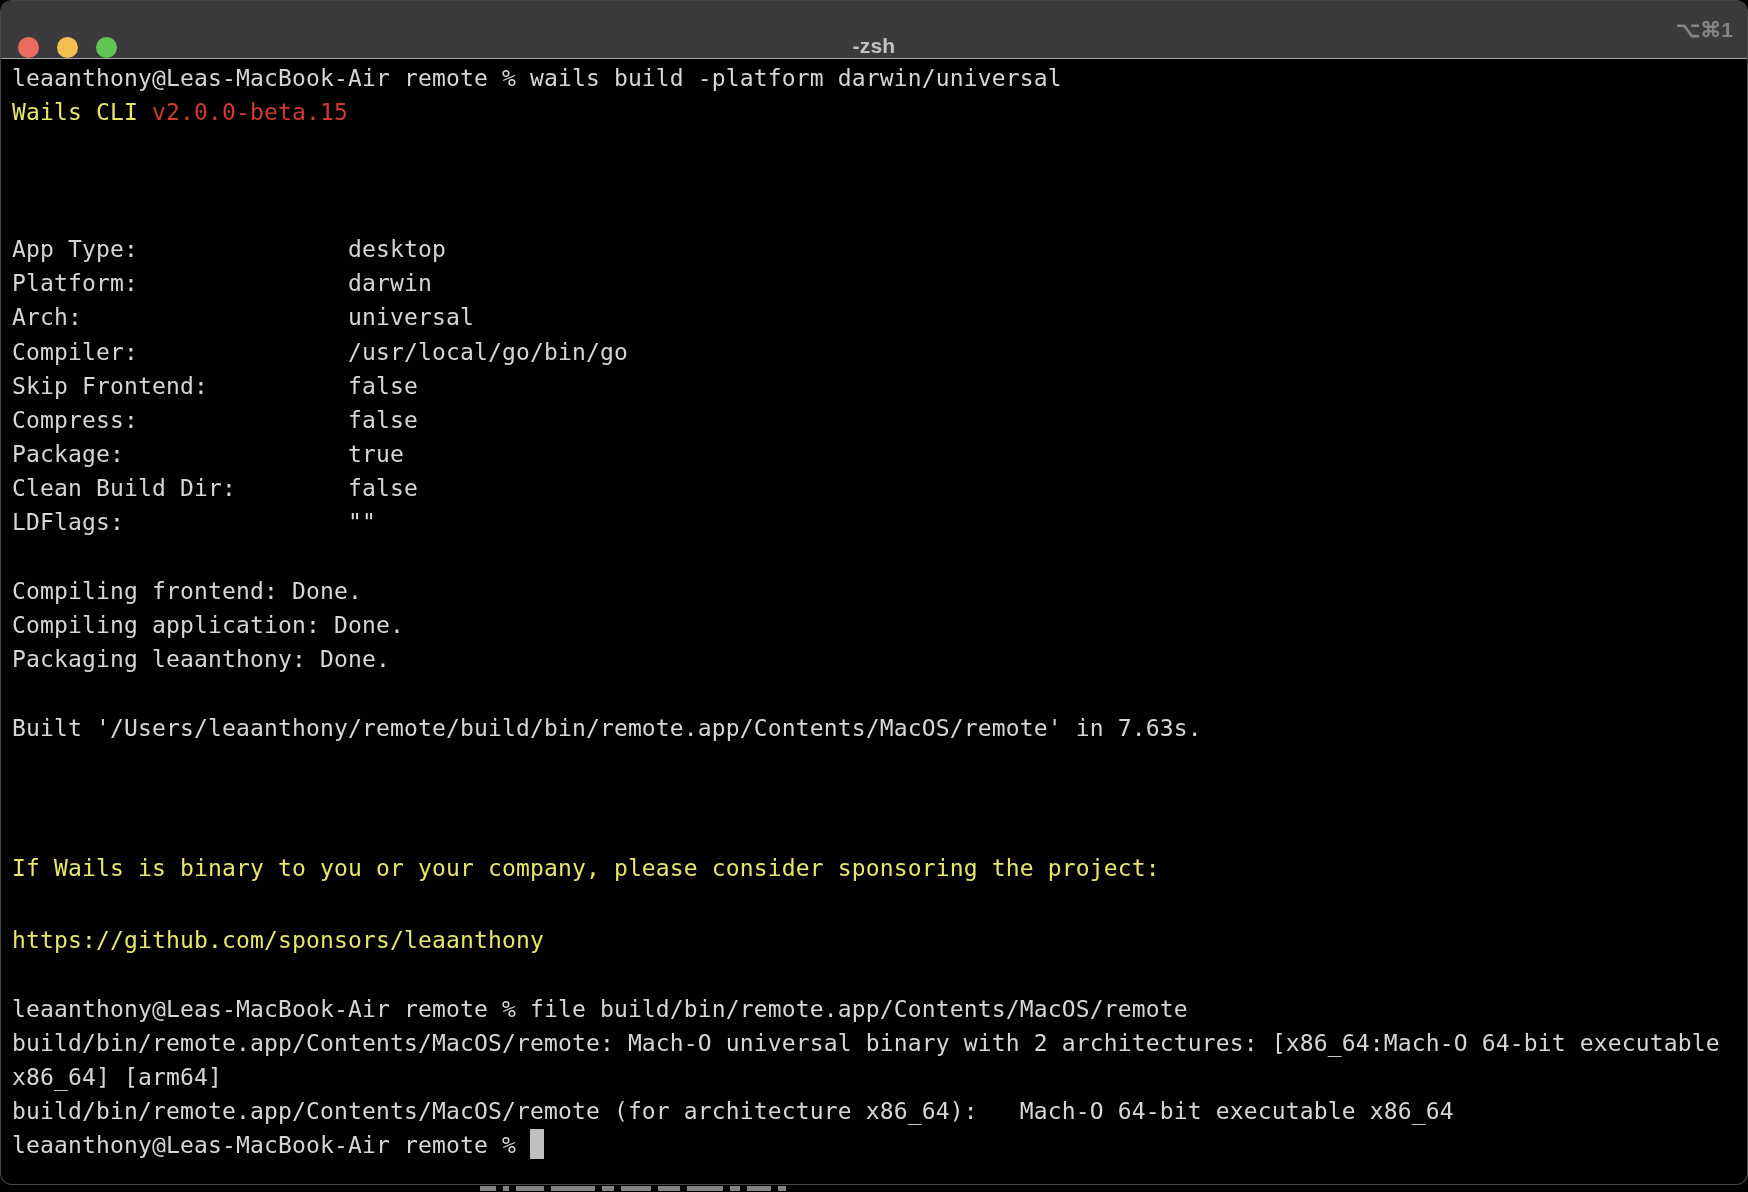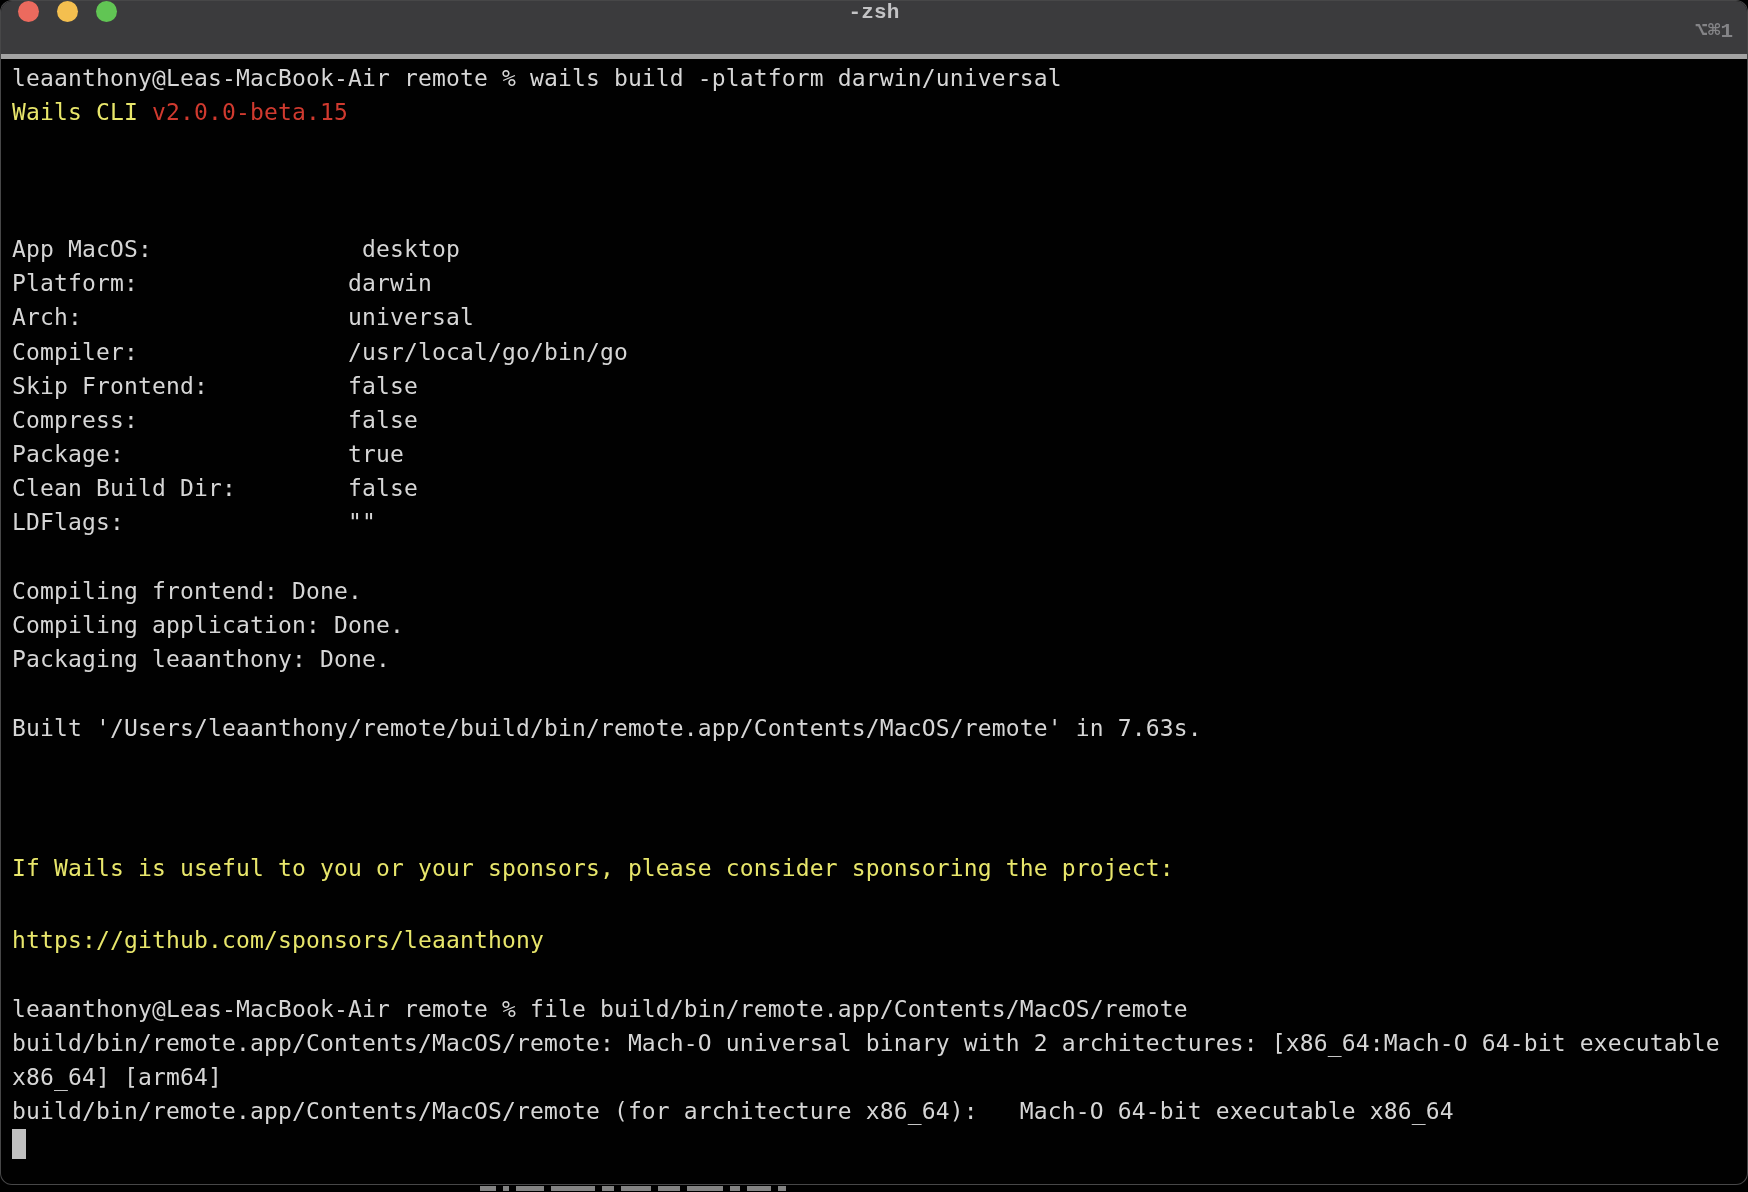--- a/index.html
+++ b/index.html
@@ -15,23 +15,23 @@
   html,body{width:1748px;height:1192px;background:var(--bg);overflow:hidden;}
   body{position:relative;font-family:"DejaVu Sans Mono",monospace;}
 
   .window{
     position:absolute;left:0;top:0;width:1748px;height:1185px;
     background:#010101;border:1px solid var(--border);
     border-radius:12px;overflow:hidden;
   }
   .titlebar{
     position:relative;height:58px;background:var(--titlebar);
-    border-bottom:5px solid #a3a3a3;
-    display:flex;align-items:flex-start;
-    font-family:Liberation Mono, monospace;
+    border-bottom:1px solid #a3a3a3;
+    display:flex;align-items:flex-end;
+    font-family:Liberation Sans, sans-serif;
   }
   .traffic{display:flex;gap:18px;margin-left:17px;}
   .light{width:21px;height:21px;border-radius:50%;border:none;padding:0;cursor:pointer;}
   .light.close{background:#ec6a5e;}
   .light.min{background:#f4bf4f;}
   .light.zoom{background:#61c554;}
   .title{
     position:absolute;left:0;right:0;text-align:center;
     color:#c3c3c5;font-size:21px;font-weight:bold;letter-spacing:.2px;
   }
@@ -73,45 +73,45 @@
     <div class="title">-zsh</div>
     <div class="shortcut">⌥⌘1</div>
   </div>
 
   <div class="term">
     <div class="line">leaanthony@Leas-MacBook-Air remote % wails build -platform darwin/universal</div>
     <div class="line"><span class="c-yellow">Wails CLI </span><span class="c-red">v2.0.0-beta.15</span></div>
     <div class="line"></div>
     <div class="line"></div>
     <div class="line"></div>
-    <div class="line">App MacOS:               desktop</div>
+    <div class="line">App Type:               desktop</div>
     <div class="line">Platform:               darwin</div>
     <div class="line">Arch:                   universal</div>
     <div class="line">Compiler:               /usr/local/go/bin/go</div>
     <div class="line">Skip Frontend:          false</div>
     <div class="line">Compress:               false</div>
     <div class="line">Package:                true</div>
     <div class="line">Clean Build Dir:        false</div>
     <div class="line">LDFlags:                ""</div>
     <div class="line"></div>
     <div class="line">Compiling frontend: Done.</div>
     <div class="line">Compiling application: Done.</div>
     <div class="line">Packaging leaanthony: Done.</div>
     <div class="line"></div>
     <div class="line">Built '/Users/leaanthony/remote/build/bin/remote.app/Contents/MacOS/remote' in 7.63s.</div>
     <div class="line"></div>
     <div class="line"></div>
-    <div class="line c-yellow">If Wails is useful to you or your sponsors, please consider sponsoring the project:</div>
+    <div class="line c-yellow">If Wails is binary to you or your company, please consider sponsoring the project:</div>
     <div class="line c-yellow">https://github.com/sponsors/leaanthony</div>
     <div class="line"></div>
     <div class="line">leaanthony@Leas-MacBook-Air remote % file build/bin/remote.app/Contents/MacOS/remote</div>
     <div class="line">build/bin/remote.app/Contents/MacOS/remote: Mach-O universal binary with 2 architectures: [x86_64:Mach-O 64-bit executable</div>
     <div class="line">x86_64] [arm64]</div>
     <div class="line">build/bin/remote.app/Contents/MacOS/remote (for architecture x86_64):   Mach-O 64-bit executable x86_64</div>
-    <div class="line"><span class="cursor"></span></div>
+    <div class="line"><span>leaanthony@Leas-MacBook-Air remote % </span><span class="cursor"></span></div>
   </div>
 
 </div>
 
 <div class="bg-sliver">
   <span class="frag" style="width:16px"></span>
   <span class="frag" style="width:6px"></span>
   <span class="frag" style="width:28px"></span>
   <span class="frag" style="width:44px"></span>
   <span class="frag" style="width:12px"></span>

